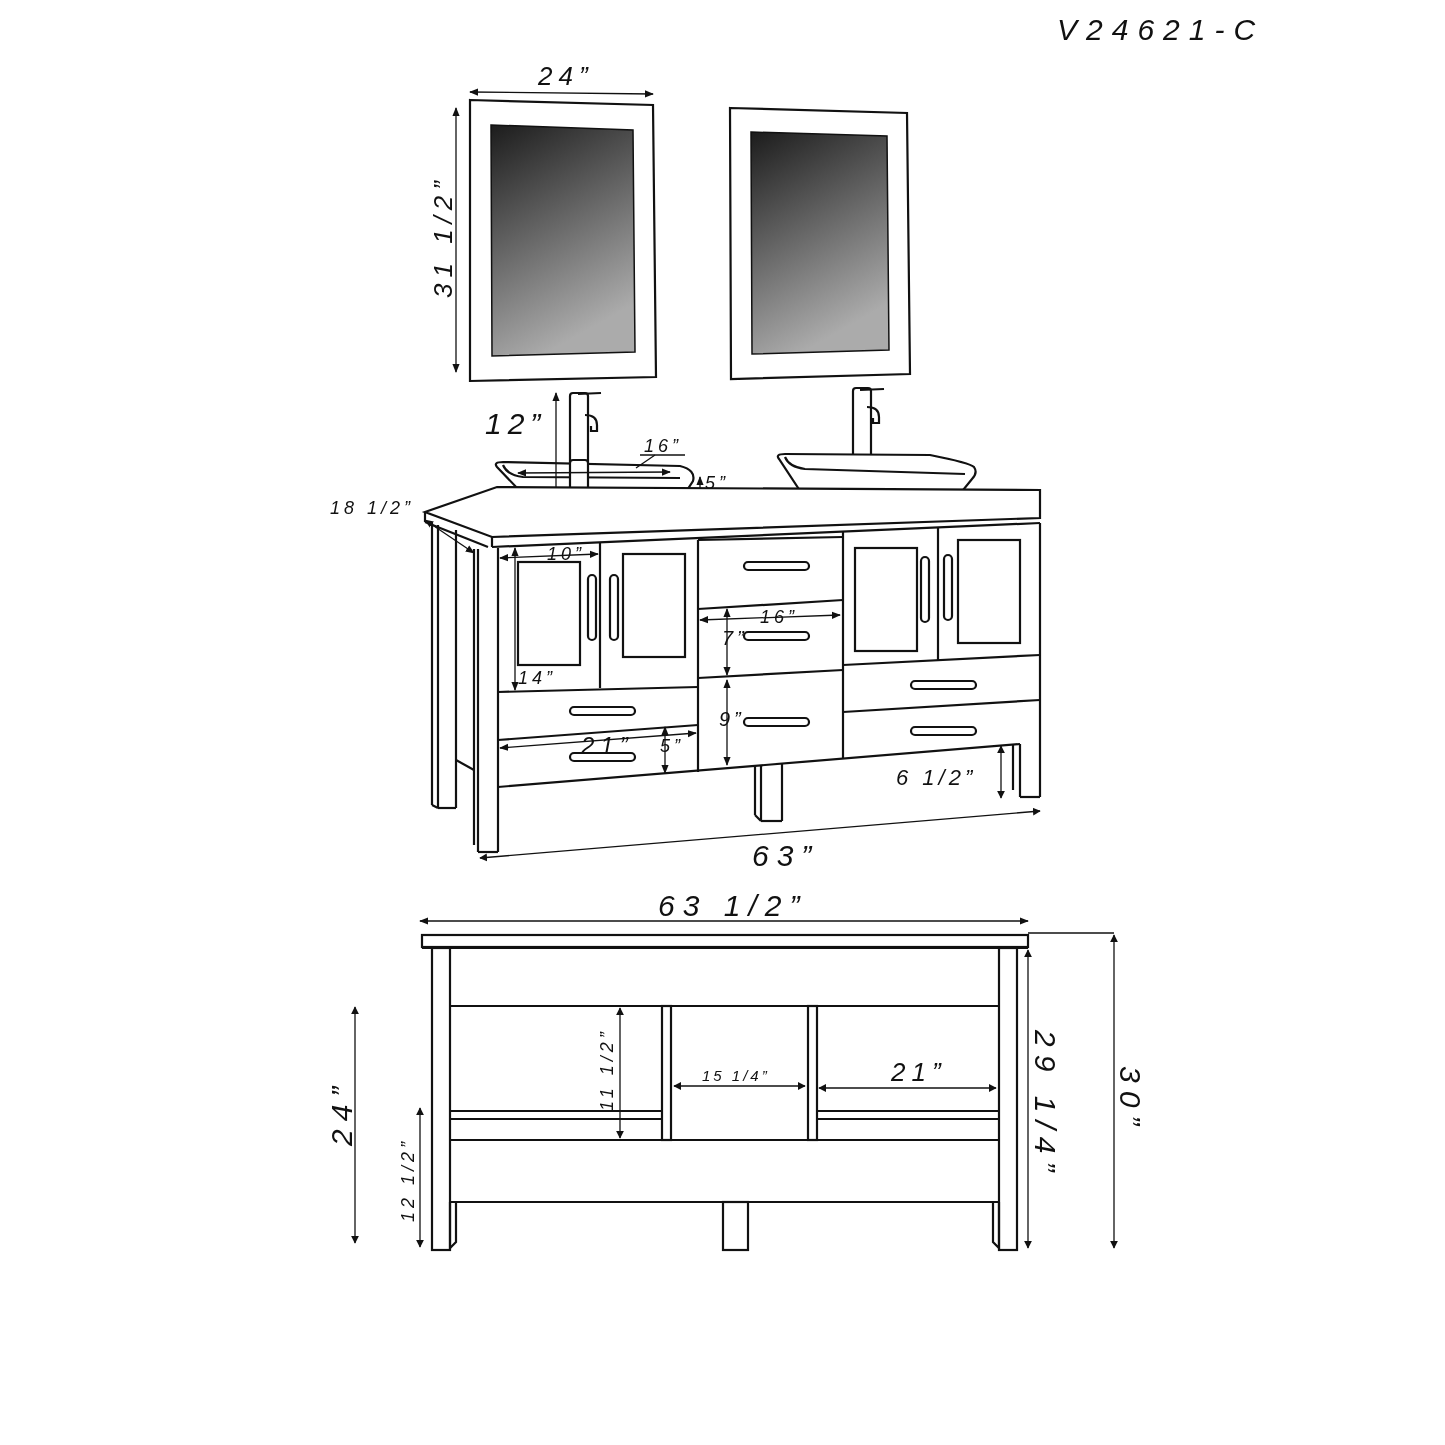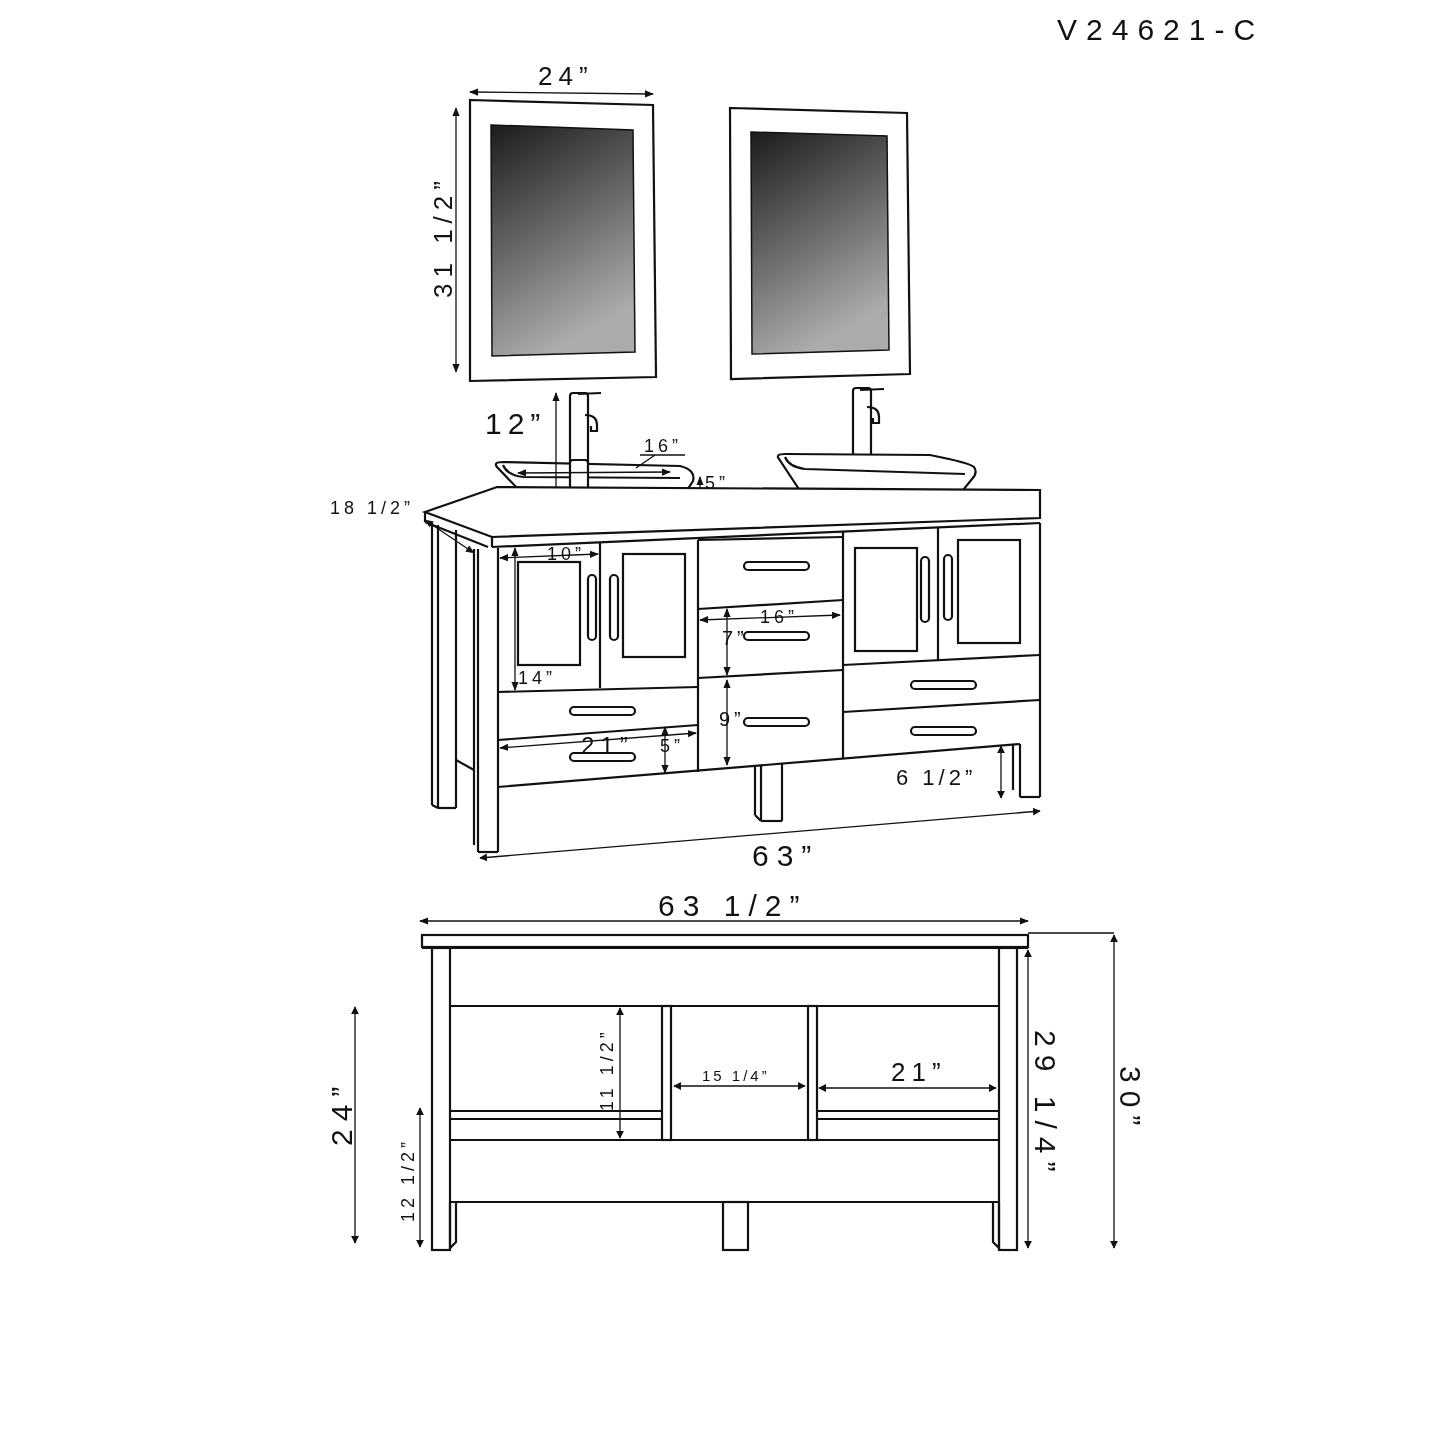--- a/index.html
+++ b/index.html
@@ -1,17 +1,17 @@
 <!DOCTYPE html>
 <html><head>
 <meta charset="utf-8">
 <style>
   html, body { margin: 0; padding: 0; background: #ffffff; }
   body { width: 1445px; height: 1445px; overflow: hidden; position: relative; }
-  #canvas { position: absolute; left: 0; top: 0; width: 1150px; height: 1445px; }
+  #canvas { position: absolute; left: 0; top: 0; width: 1150px; height: 1445px; font-style: italic; }
   svg text { font-family: "Liberation Sans", "DejaVu Sans", sans-serif; fill: #111; }
   .ln { stroke: #111; stroke-width: 2.2; fill: none; }
   .ln-w { stroke: #111; stroke-width: 2.2; fill: #fff; }
   .thin { stroke: #111; stroke-width: 1.3; fill: none; }
   .dim { stroke: #111; stroke-width: 1.3; fill: none; }
   .lbl-xl { font-size: 30px; letter-spacing: 8px; }
   .lbl-l { font-size: 26px; letter-spacing: 6px; }
   .lbl-m { font-size: 18px; letter-spacing: 4px; }
   .lbl-s { font-size: 15px; letter-spacing: 3px; }
 </style>

